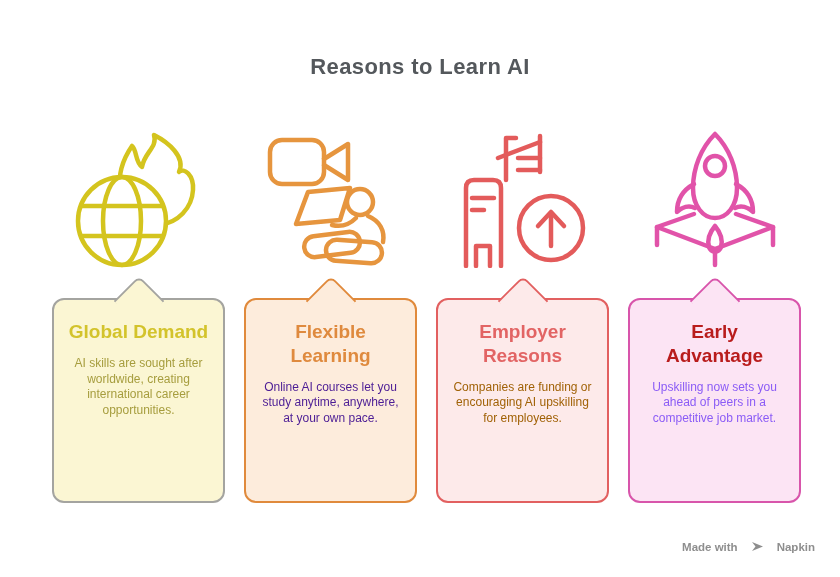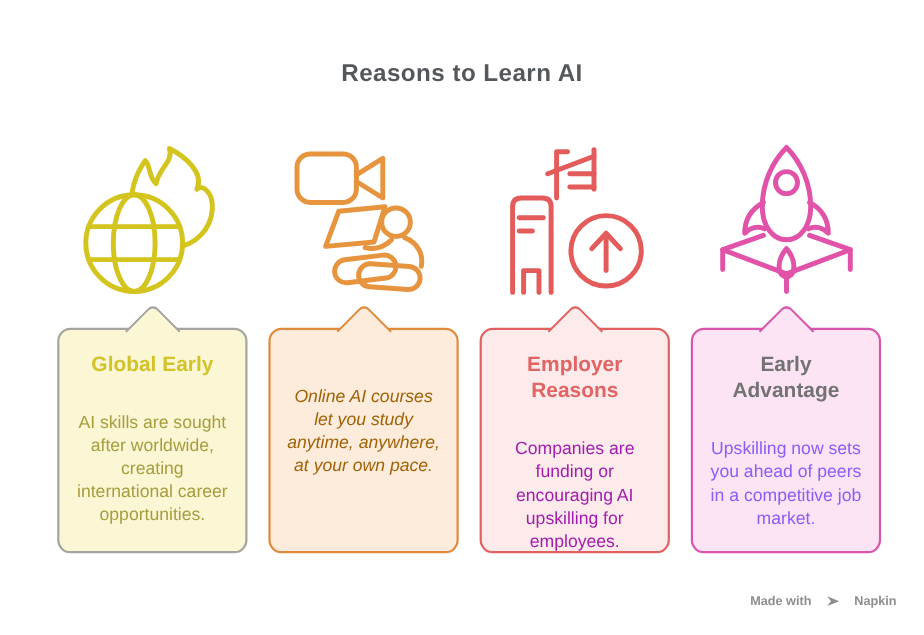--- a/index.html
+++ b/index.html
@@ -70,22 +70,22 @@
     position: relative;
     z-index: 1;
     font-size: 19px;
     font-weight: bold;
     line-height: 1.25;
     white-space: pre-line;
   }
   .card-body {
     position: relative;
     z-index: 1;
-    margin-top: 30px;
-    font-size: 16px;
+    margin-top: 12px;
+    font-size: 12px;
     line-height: 1.32;
   }
   .watermark {
     position: absolute;
     right: 25px;
     bottom: 24px;
     display: flex;
     align-items: center;
     gap: 13px;
     font-size: 11.5px;
@@ -107,41 +107,43 @@
         <svg viewBox="0 0 130 140" fill="none" stroke="currentColor" stroke-width="4.5" stroke-linecap="round" stroke-linejoin="round">
           <path d="M80,7 C84,19 70,25 68,39 C61,34 63,22 58,18 C49,31 44,47 46,63 C49,83 65,97 85,97 C104,95 118,80 119,62 C120,47 110,39 105,44 C112,29 94,14 80,7 Z"></path>
           <circle cx="48" cy="93" r="44" fill="#ffffff"></circle>
           <ellipse cx="48" cy="93" rx="19" ry="44"></ellipse>
           <line x1="8" y1="78" x2="88" y2="78"></line>
           <line x1="8" y1="108" x2="88" y2="108"></line>
         </svg>
       </div>
       <div class="card" style="background-color: rgb(251, 246, 211); border-color: rgb(164, 164, 160);">
         <div class="notch" style="background-color: rgb(251, 246, 211); border-color: rgb(164, 164, 160);"></div>
-        <div class="card-heading" style="color: rgb(211, 195, 43);">Global Early</div>
+        <div class="card-heading" style="color: rgb(211, 195, 43);">Global Demand</div>
         <div class="card-body" style="color: rgb(166, 157, 62);">AI skills are sought after worldwide, creating international career opportunities.</div>
       </div>
     </div>
 
     <div class="column">
       <div class="icon-wrap" style="color: rgb(230, 149, 62);">
         <svg viewBox="0 0 130 140" fill="none" stroke="currentColor" stroke-width="4.5" stroke-linecap="round" stroke-linejoin="round">
           <rect x="4" y="12" width="54" height="44" rx="12"></rect>
           <path d="M58,31 L82,16 L82,52 L58,37"></path>
           <circle cx="94" cy="74" r="13"></circle>
           <path d="M102,88 C114,93 119,103 117,114"></path>
           <path d="M42,64 L84,60 L74,92 L30,96 Z"></path>
           <path d="M90,90 C83,97 74,99 66,97"></path>
           <rect x="38" y="106" width="56" height="21" rx="10.5" transform="rotate(-7 66 116)"></rect>
           <rect x="60" y="113" width="56" height="21" rx="10.5" transform="rotate(4 88 123)"></rect>
         </svg>
       </div>
       <div class="card" style="background-color: rgb(253, 236, 220); border-color: rgb(224, 138, 60);">
         <div class="notch" style="background-color: rgb(253, 236, 220); border-color: rgb(224, 138, 60);"></div>
-        <div class="card-body" style="color: #a16207; font-style: italic;">Online AI courses let you study anytime, anywhere, at your own pace.</div>
+        <div class="card-heading" style="color: rgb(223, 138, 62);">Flexible
+Learning</div>
+        <div class="card-body" style="color: #4c1d95;">Online AI courses let you study anytime, anywhere, at your own pace.</div>
       </div>
     </div>
 
     <div class="column">
       <div class="icon-wrap" style="color: rgb(227, 91, 91);">
         <svg viewBox="0 0 130 140" fill="none" stroke="currentColor" stroke-width="4.5" stroke-linecap="round" stroke-linejoin="round">
           <path d="M8,138 L8,60 Q8,52 16,52 L35,52 Q43,52 43,60 L43,138"></path>
           <path d="M18,138 L18,118 L32,118 L32,138"></path>
           <line x1="14" y1="70" x2="36" y2="70"></line>
           <line x1="14" y1="82" x2="26" y2="82"></line>
@@ -152,41 +154,41 @@
           <line x1="60" y1="42" x2="82" y2="42"></line>
           <circle cx="93" cy="100" r="32"></circle>
           <line x1="93" y1="118" x2="93" y2="86"></line>
           <path d="M80,98 L93,84 L106,98"></path>
         </svg>
       </div>
       <div class="card" style="background-color: rgb(253, 234, 234); border-color: rgb(226, 96, 96);">
         <div class="notch" style="background-color: rgb(253, 234, 234); border-color: rgb(226, 96, 96);"></div>
         <div class="card-heading" style="color: rgb(226, 100, 100);">Employer
 Reasons</div>
-        <div class="card-body" style="color: #a21caf;">Companies are funding or encouraging AI upskilling for employees.</div>
+        <div class="card-body" style="color: #a16207;">Companies are funding or encouraging AI upskilling for employees.</div>
       </div>
     </div>
 
     <div class="column">
       <div class="icon-wrap" style="color: rgb(225, 83, 169);">
         <svg viewBox="0 0 130 140" fill="none" stroke="currentColor" stroke-width="4.5" stroke-linecap="round" stroke-linejoin="round">
           <path d="M65,6 C79,20 87,40 87,60 C87,78 77,90 65,90 C53,90 43,78 43,60 C43,40 51,20 65,6 Z"></path>
           <circle cx="65" cy="38" r="10"></circle>
           <path d="M44,56 C33,62 27,72 27,84 C32,79 39,77 45,80"></path>
           <path d="M86,56 C97,62 103,72 103,84 C98,79 91,77 85,80"></path>
           <path d="M65,98 C70,104 73,112 71,119 C69,125 61,125 59,119 C57,112 60,104 65,98 Z"></path>
           <path d="M44,86 L7,99 L7,117"></path>
           <path d="M86,86 L123,99 L123,117"></path>
           <path d="M7,99 L65,121 L123,99"></path>
           <line x1="65" y1="121" x2="65" y2="137"></line>
         </svg>
       </div>
       <div class="card" style="background-color: rgb(252, 228, 244); border-color: rgb(216, 85, 171);">
         <div class="notch" style="background-color: rgb(252, 228, 244); border-color: rgb(216, 85, 171);"></div>
-        <div class="card-heading" style="color: #737373;">Early
+        <div class="card-heading" style="color: #b91c1c;">Early
 Advantage</div>
         <div class="card-body" style="color: #8b5cf6;">Upskilling now sets you ahead of peers in a competitive job market.</div>
       </div>
     </div>
 
   </div>
 
   <div class="watermark" style="color: rgb(142, 142, 142);">
     <span>Made with</span>
     <span>

